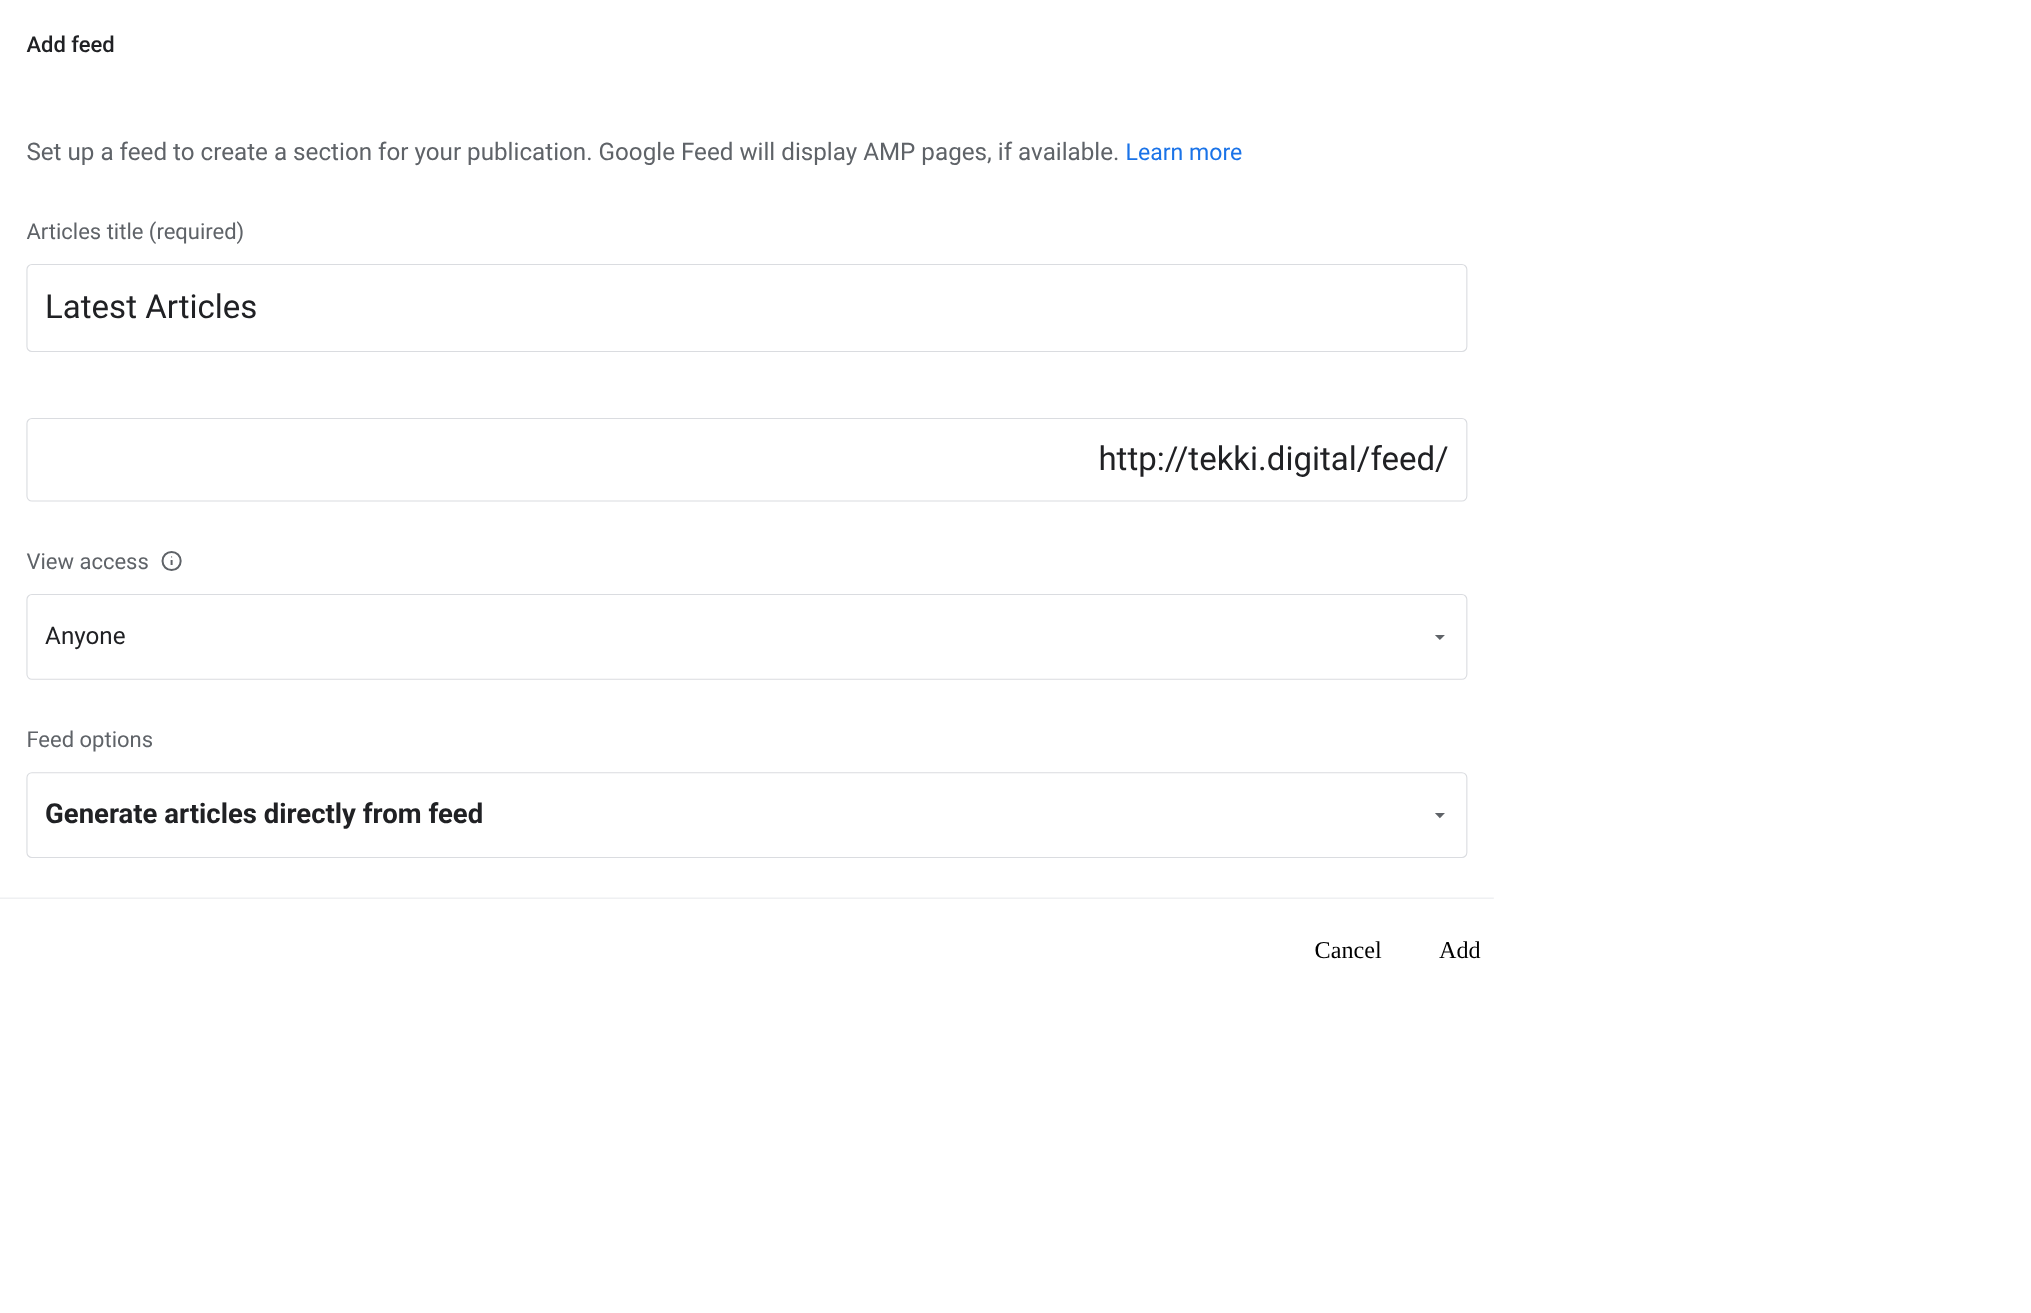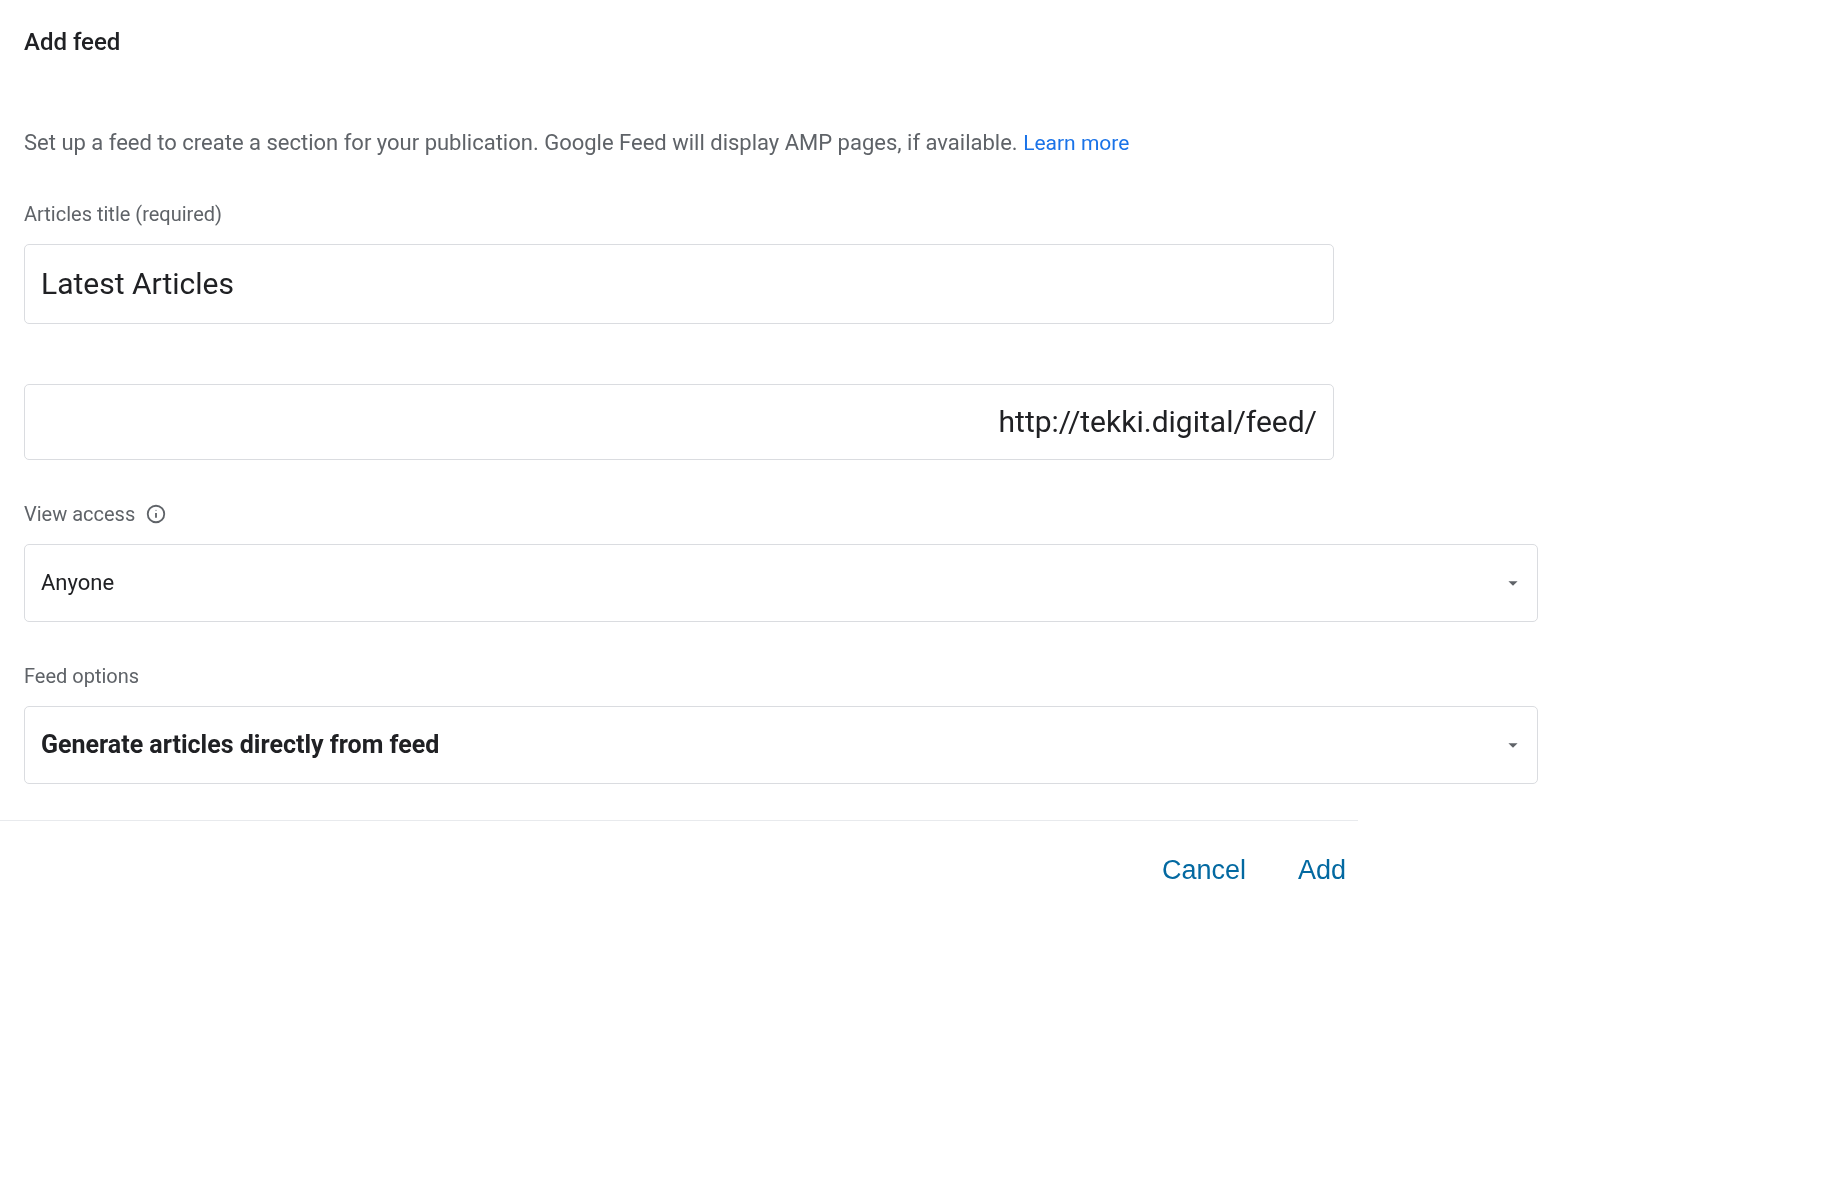--- a/index.html
+++ b/index.html
@@ -16,21 +16,21 @@
     padding: 0;
   }
   .dialog {
     width: 1358px;
     margin: 0 0 0 0;
   }
   .dialog-inner {
     padding: 24px 24px 0 24px;
   }
   .page-title {
-    font-size: 24px;
+    font-size: 20px;
     font-weight: 500;
     letter-spacing: 0;
     margin: 4px 0 0 0;
     color: #202124;
   }
   .help-line {
     font-size: 22px;
     color: #5f6368;
     margin-top: 70px;
     line-height: 1.5;
@@ -69,21 +69,21 @@
     background: #fff;
     font-family: inherit;
   }
   .text-input.short {
     height: 76px;
     text-align: right;
   }
 
   .select-wrap {
     position: relative;
-    width: 1514px;
+    width: 1310px;
     margin-top: 18px;
   }
   .select-box {
     width: 100%;
     height: 78px;
     border: 1px solid #dadce0;
     border-radius: 5px;
     padding: 0 48px 0 16px;
     font-size: 22px;
     color: #202124;
@@ -112,26 +112,26 @@
     margin-top: 36px;
     width: 1358px;
     display: flex;
     justify-content: flex-end;
     gap: 40px;
     padding: 26px 6px 0 0;
   }
   .btn-text {
     background: none;
     border: none;
-    color: #0369a1;
-    font-size: 27px;
+    color: #000000;
+    font-size: 22px;
     font-weight: 500;
     padding: 8px 6px;
     cursor: pointer;
-    font-family: Liberation Sans, sans-serif;
+    font-family: Liberation Serif, serif;
   }
 </style>
 </head>
 <body>
 
 <div class="frame">
   <div class="dialog">
     <div class="dialog-inner">
 
       <h1 class="page-title">Add feed</h1>

